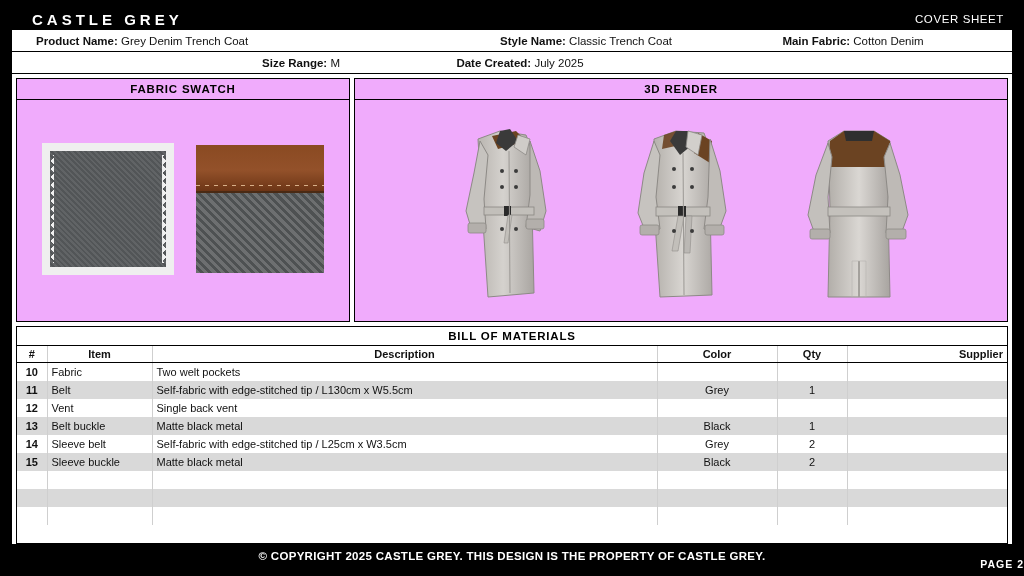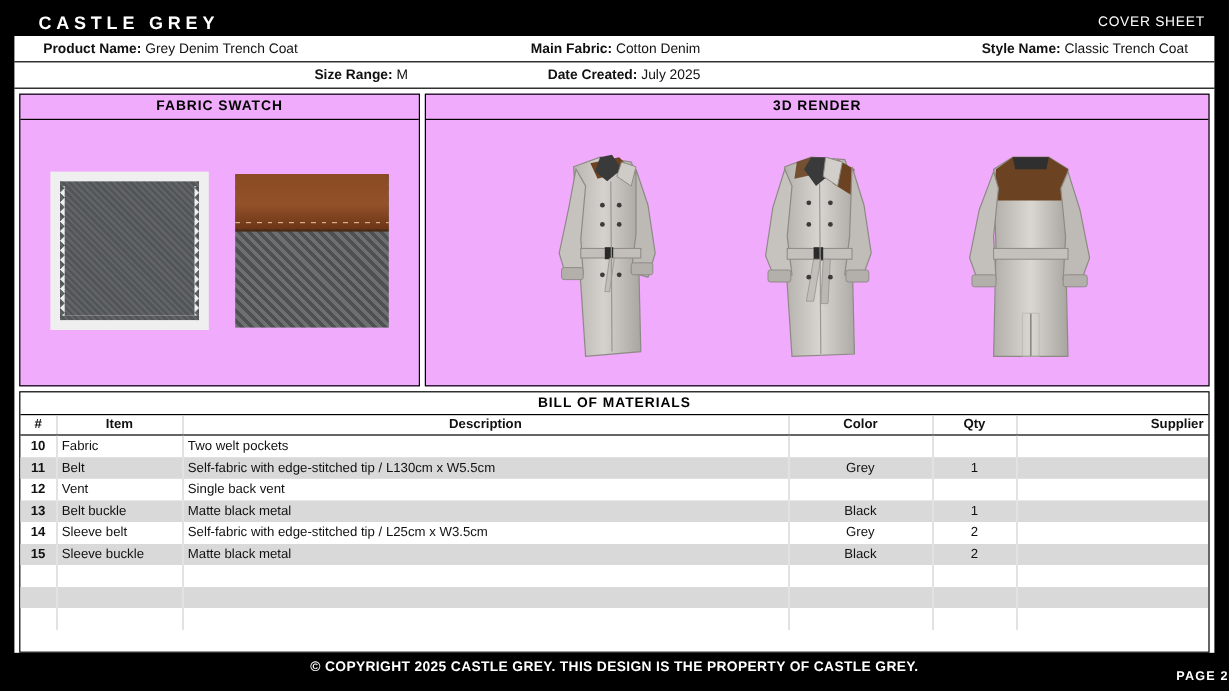--- a/index.html
+++ b/index.html
@@ -244,27 +244,27 @@
     <div class="sheet-label">COVER SHEET</div>
   </div>
 
   <div class="doc">
 
     <div class="meta-row">
       <div class="meta-cell left">
         <b>Product Name:</b>
         <span>Grey Denim Trench Coat</span>
       </div>
+      <div class="meta-cell right">
+        <b>Style Name:</b>
+        <span>Classic Trench Coat</span>
+      </div>
       <div class="meta-cell">
         <b>Main Fabric:</b>
         <span>Cotton Denim</span>
-      </div>
-      <div class="meta-cell right">
-        <b>Style Name:</b>
-        <span>Classic Trench Coat</span>
       </div>
     </div>
 
     <div class="meta-row">
       <div class="meta-cell right" style="padding-right:16px;">
         <b>Size Range:</b>
         <span>M</span>
       </div>
       <div class="meta-cell" style="text-align:center;">
         <b>Date Created:</b>

